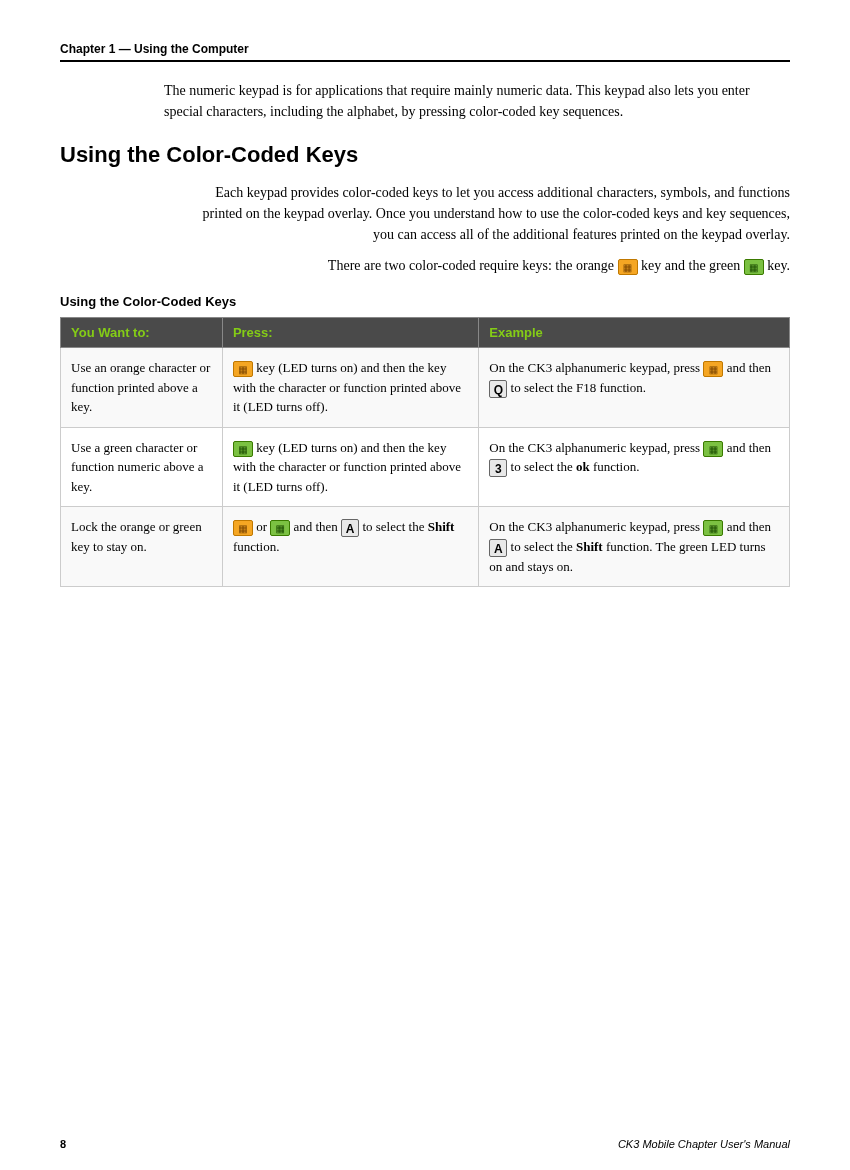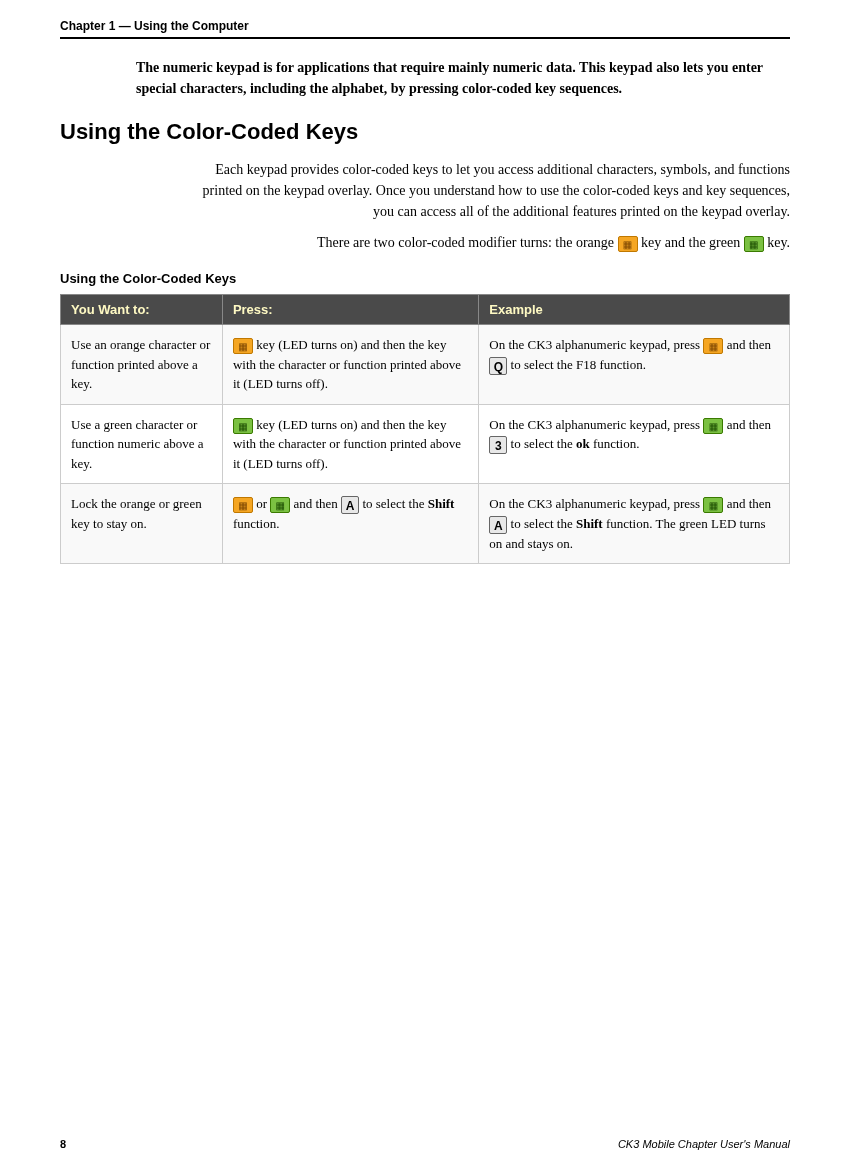--- a/index.html
+++ b/index.html
@@ -8,39 +8,38 @@
       font-family: "Times New Roman", Times, serif;
       font-size: 14px;
       color: #000;
       background: #fff;
       width: 850px;
       min-height: 1170px;
       position: relative;
     }
 
     .page {
-      padding: 19px 60px 60px 60px;
+      padding: 42px 60px 60px 60px;
     }
 
     .chapter-header {
       font-family: Arial, sans-serif;
       font-size: 12px;
       font-weight: bold;
       color: #000;
       border-bottom: 2px solid #000;
       padding-bottom: 4px;
       margin-bottom: 18px;
     }
 
     .intro-text {
-      margin-left: 76px;
+      margin-left: 104px;
       margin-bottom: 20px;
       font-size: 14px;
       line-height: 1.5;
-      font-weight: bold;
     }
 
     .section-title {
       font-family: Arial, sans-serif;
       font-size: 22px;
       font-weight: bold;
       margin-bottom: 14px;
       color: #000;
     }
 
@@ -67,21 +66,21 @@
     
     .color-key-table {
       width: 100%;
       border-collapse: collapse;
       margin-bottom: 20px;
       font-size: 13px;
     }
 
     .color-key-table thead tr {
       background: #4a4a4a;
-      color: #fef9c3;
+      color: #84cc16;
     }
 
     .color-key-table thead th {
       font-family: Arial, sans-serif;
       font-size: 13px;
       font-weight: bold;
       padding: 7px 10px;
       text-align: left;
       border: 1px solid #888;
     }
@@ -202,21 +201,21 @@
 
   <div class="section-title">
     <span>Using the Color-Coded Keys</span>
   </div>
 
   <div class="section-body">
     <p>
       <span>Each keypad provides color-coded keys to let you access additional characters, symbols, and functions printed on the keypad overlay. Once you understand how to use the color-coded keys and key sequences, you can access all of the additional features printed on the keypad overlay.</span>
     </p>
     <p>
-      <span>There are two color-coded modifier turns: the orange</span>
+      <span>There are two color-coded require keys: the orange</span>
       <span class="key-orange-box"></span>
       <span> key and the green </span>
       <span class="key-green-box"></span>
       <span> key.</span>
     </p>
   </div>
 
   <div class="subsection-title">
     <span>Using the Color-Coded Keys</span>
   </div>

